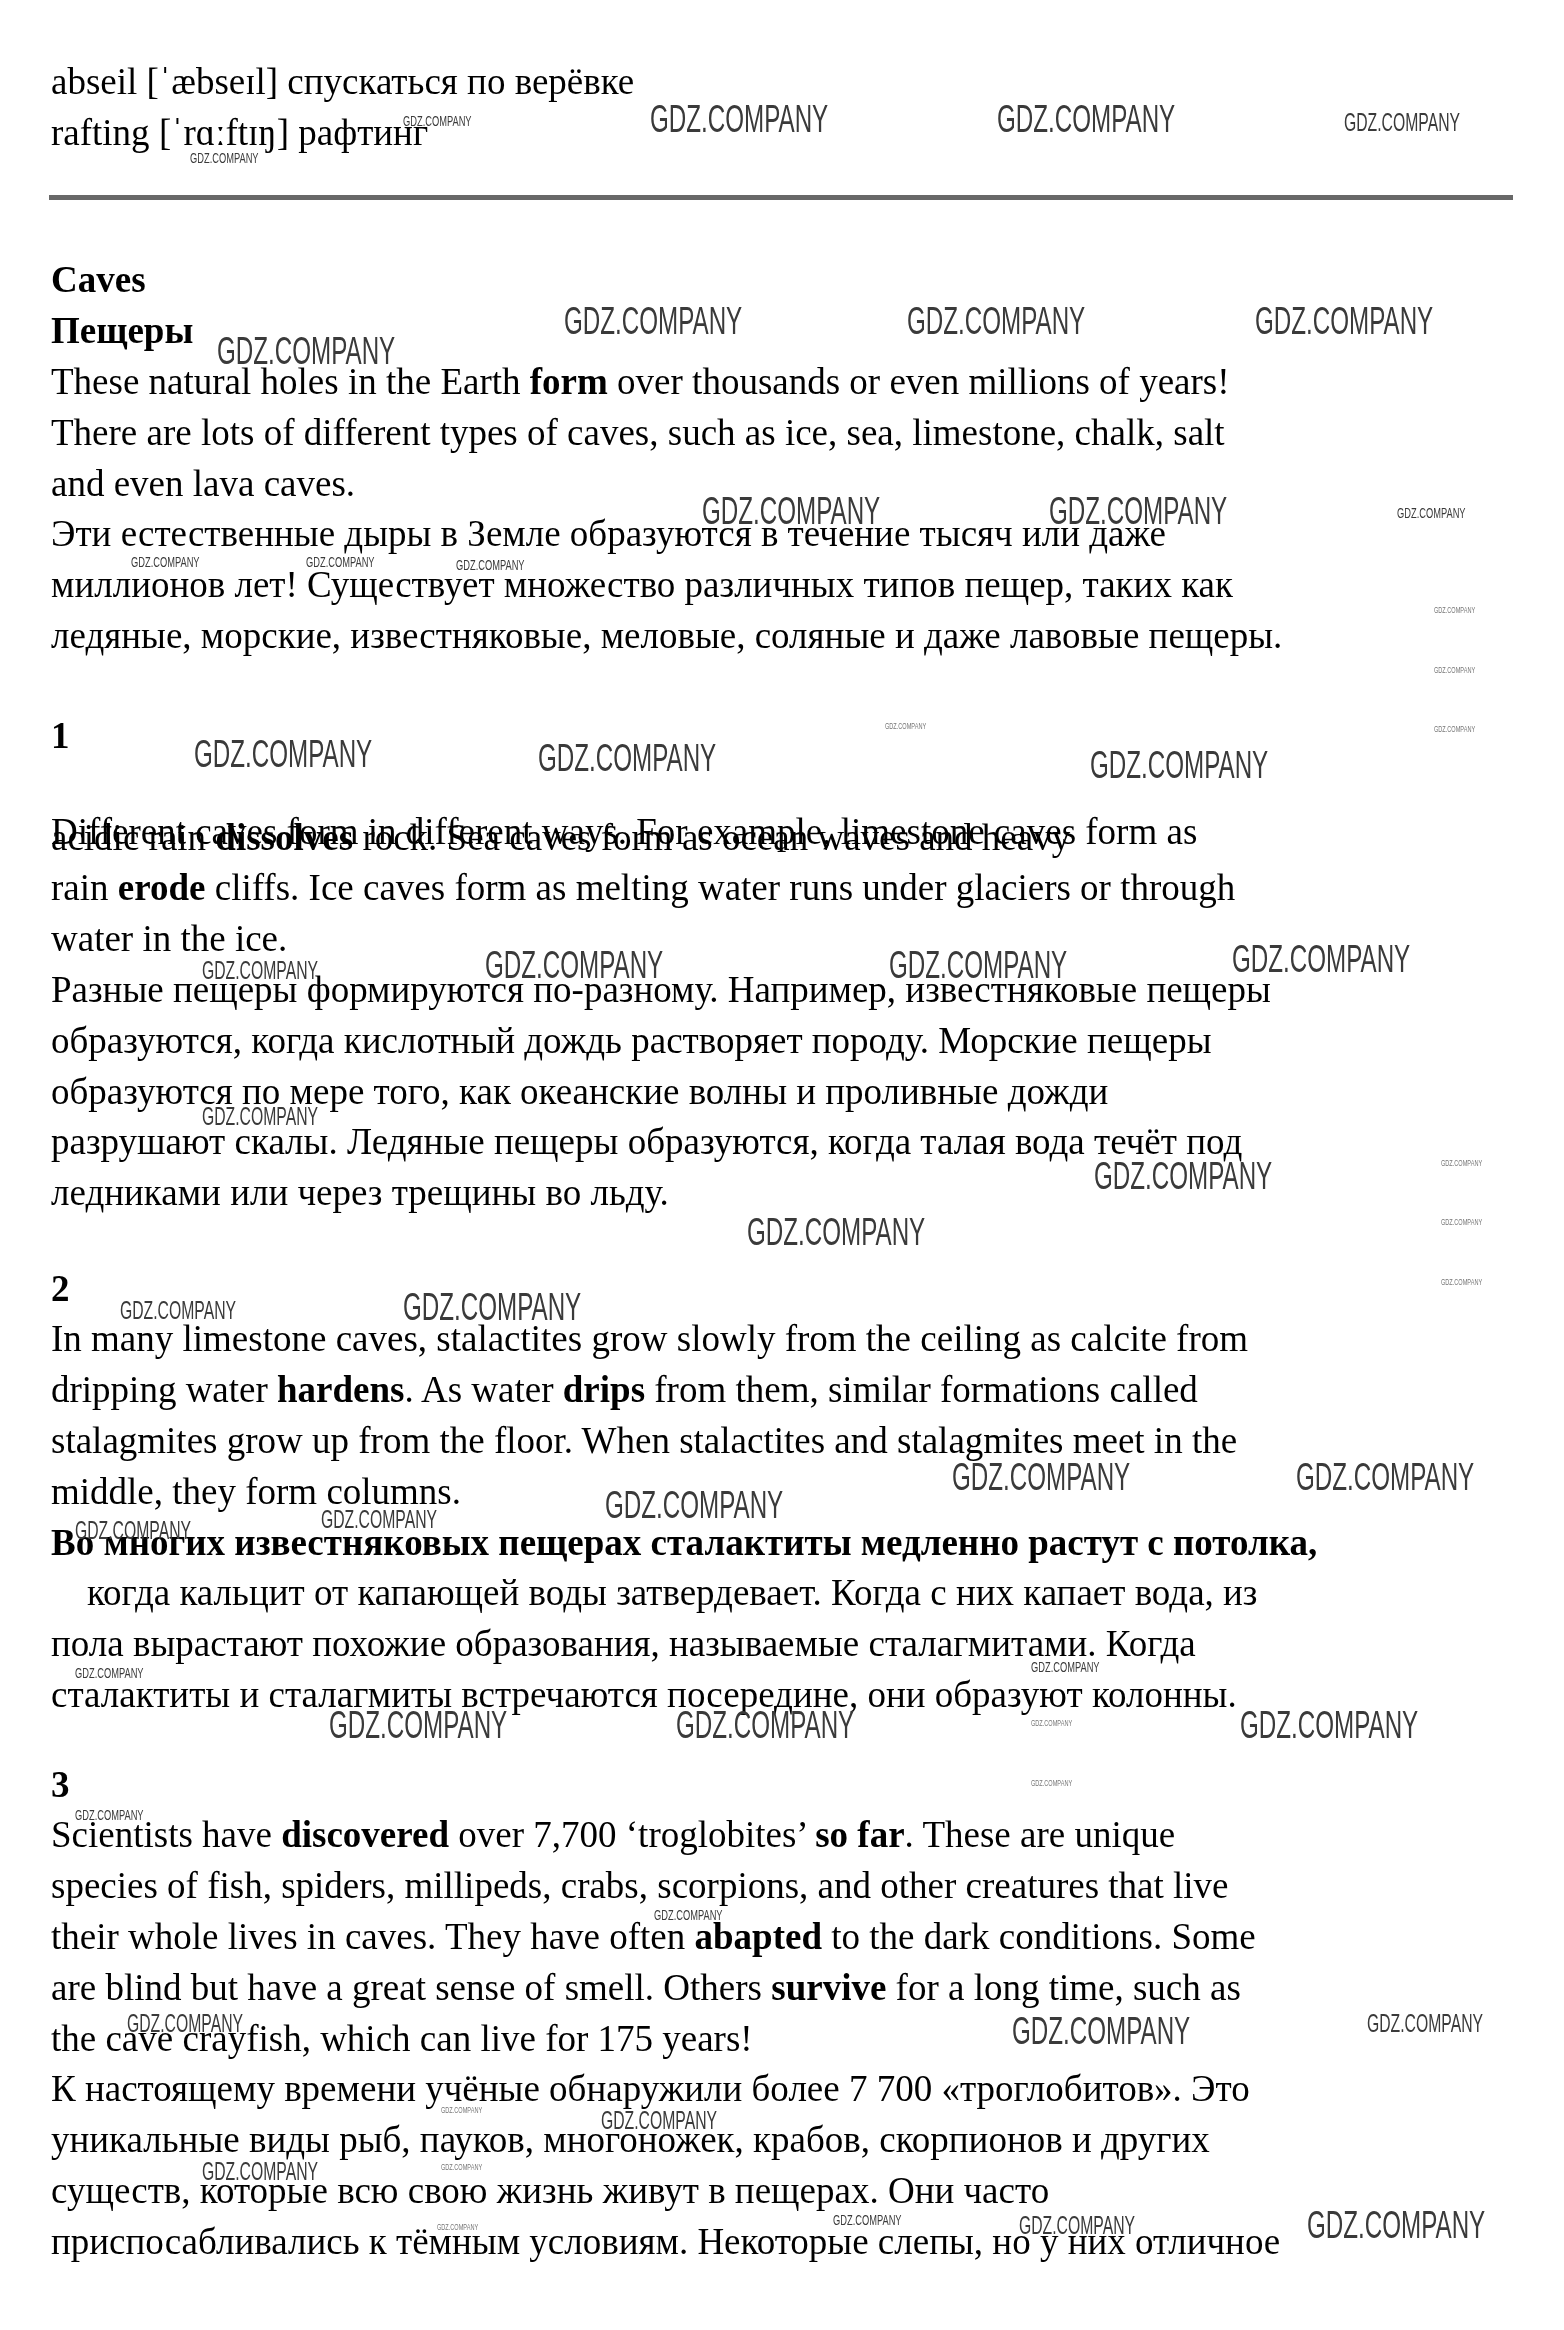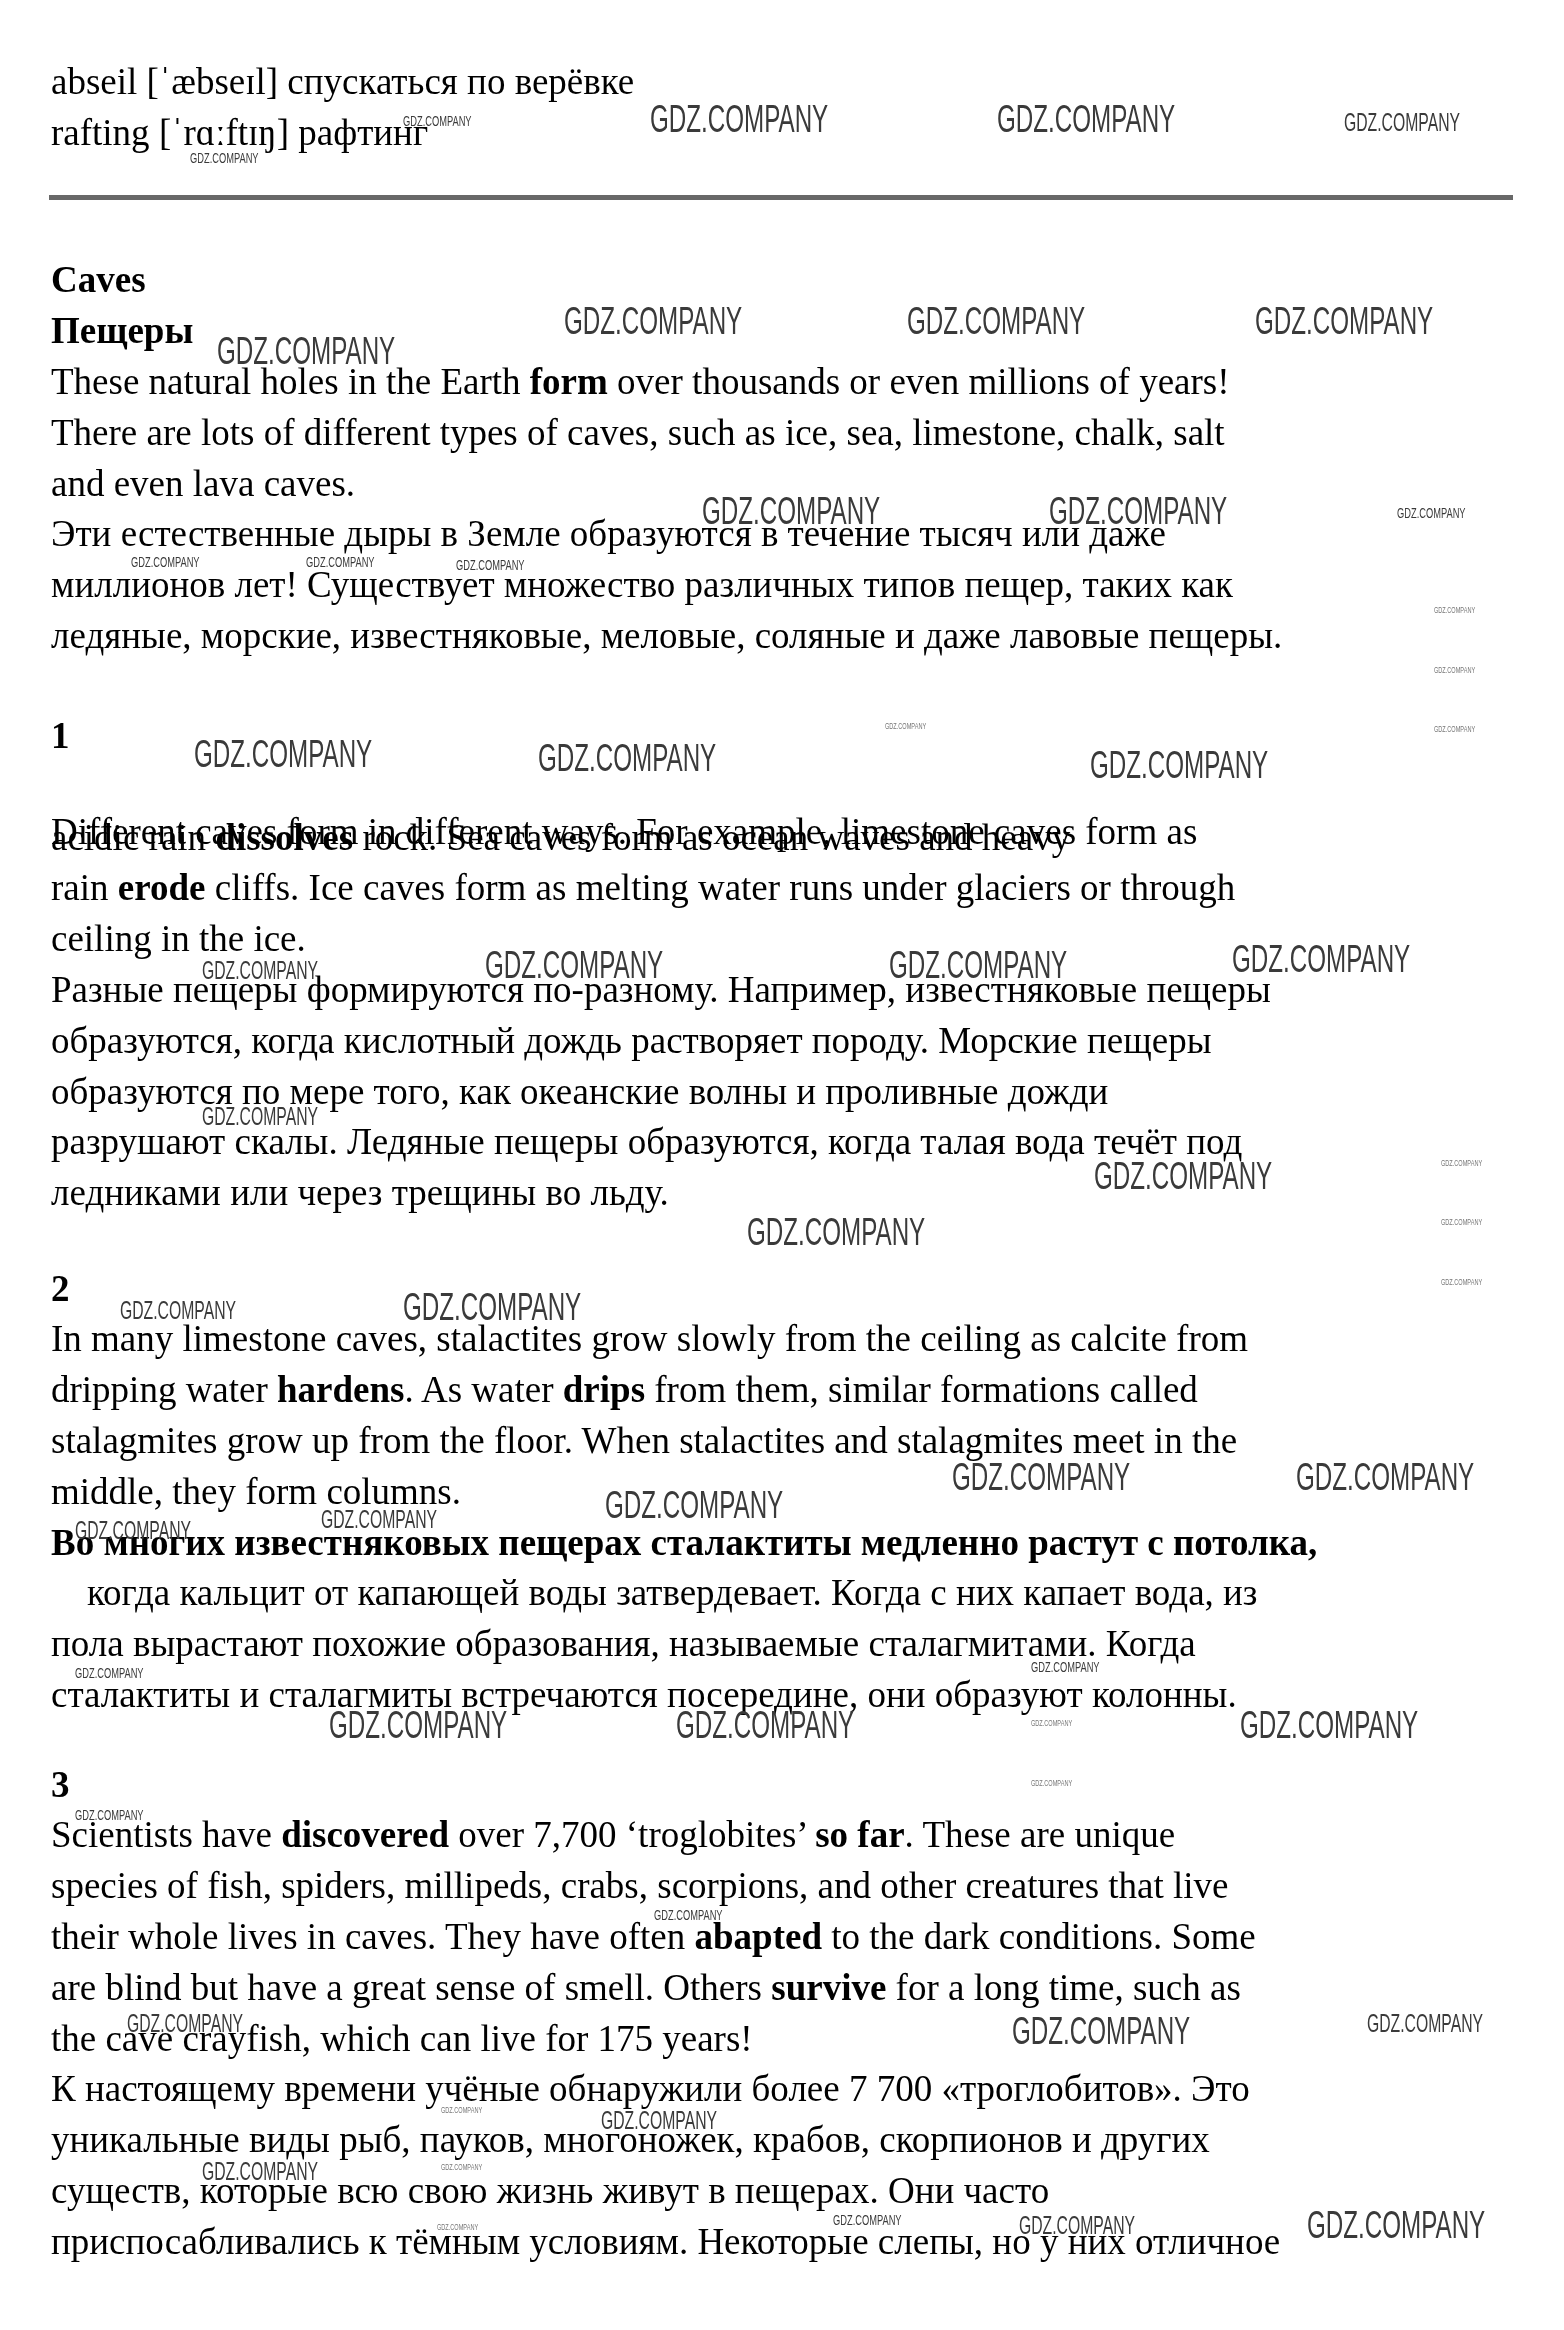--- a/index.html
+++ b/index.html
@@ -39,21 +39,21 @@
       <div class="line" style="top: 363px;">These natural holes in the Earth <b>form</b> over thousands or even millions of years!</div>
       <div class="line" style="top: 414px;">There are lots of different types of caves, such as ice, sea, limestone, chalk, salt</div>
       <div class="line" style="top: 465px;">and even lava caves.</div>
       <div class="line" style="top: 515px;">Эти естественные дыры в Земле образуются в течение тысяч или даже</div>
       <div class="line" style="top: 566px;">миллионов лет! Существует множество различных типов пещер, таких как</div>
       <div class="line" style="top: 617px;">ледяные, морские, известняковые, меловые, соляные и даже лавовые пещеры.</div>
       <div class="line" style="top: 717px; font-weight: bold;">1</div>
       <div class="line" style="top: 813px;">Different caves form in different ways. For example, limestone caves form as</div>
       <div class="line" style="top: 819px;">acidic rain <b>dissolves</b> rock. Sea caves form as ocean waves and heavy</div>
       <div class="line" style="top: 869px;">rain <b>erode</b> cliffs. Ice caves form as melting water runs under glaciers or through</div>
-      <div class="line" style="top: 920px;">ceiling in the ice.</div>
+      <div class="line" style="top: 920px;">water in the ice.</div>
       <div class="line" style="top: 971px;">Разные пещеры формируются по-разному. Например, известняковые пещеры</div>
       <div class="line" style="top: 1022px;">образуются, когда кислотный дождь растворяет породу. Морские пещеры</div>
       <div class="line" style="top: 1073px;">образуются по мере того, как океанские волны и проливные дожди</div>
       <div class="line" style="top: 1123px;">разрушают скалы. Ледяные пещеры образуются, когда талая вода течёт под</div>
       <div class="line" style="top: 1174px;">ледниками или через трещины во льду.</div>
       <div class="line" style="top: 1270px; font-weight: bold;">2</div>
       <div class="line" style="top: 1320px;">In many limestone caves, stalactites grow slowly from the ceiling as calcite from</div>
       <div class="line" style="top: 1371px;">dripping water <b>hardens</b>. As water <b>drips</b> from them, similar formations called</div>
       <div class="line" style="top: 1422px;">stalagmites grow up from the floor. When stalactites and stalagmites meet in the</div>
       <div class="line" style="top: 1473px;">middle, they form columns.</div>

